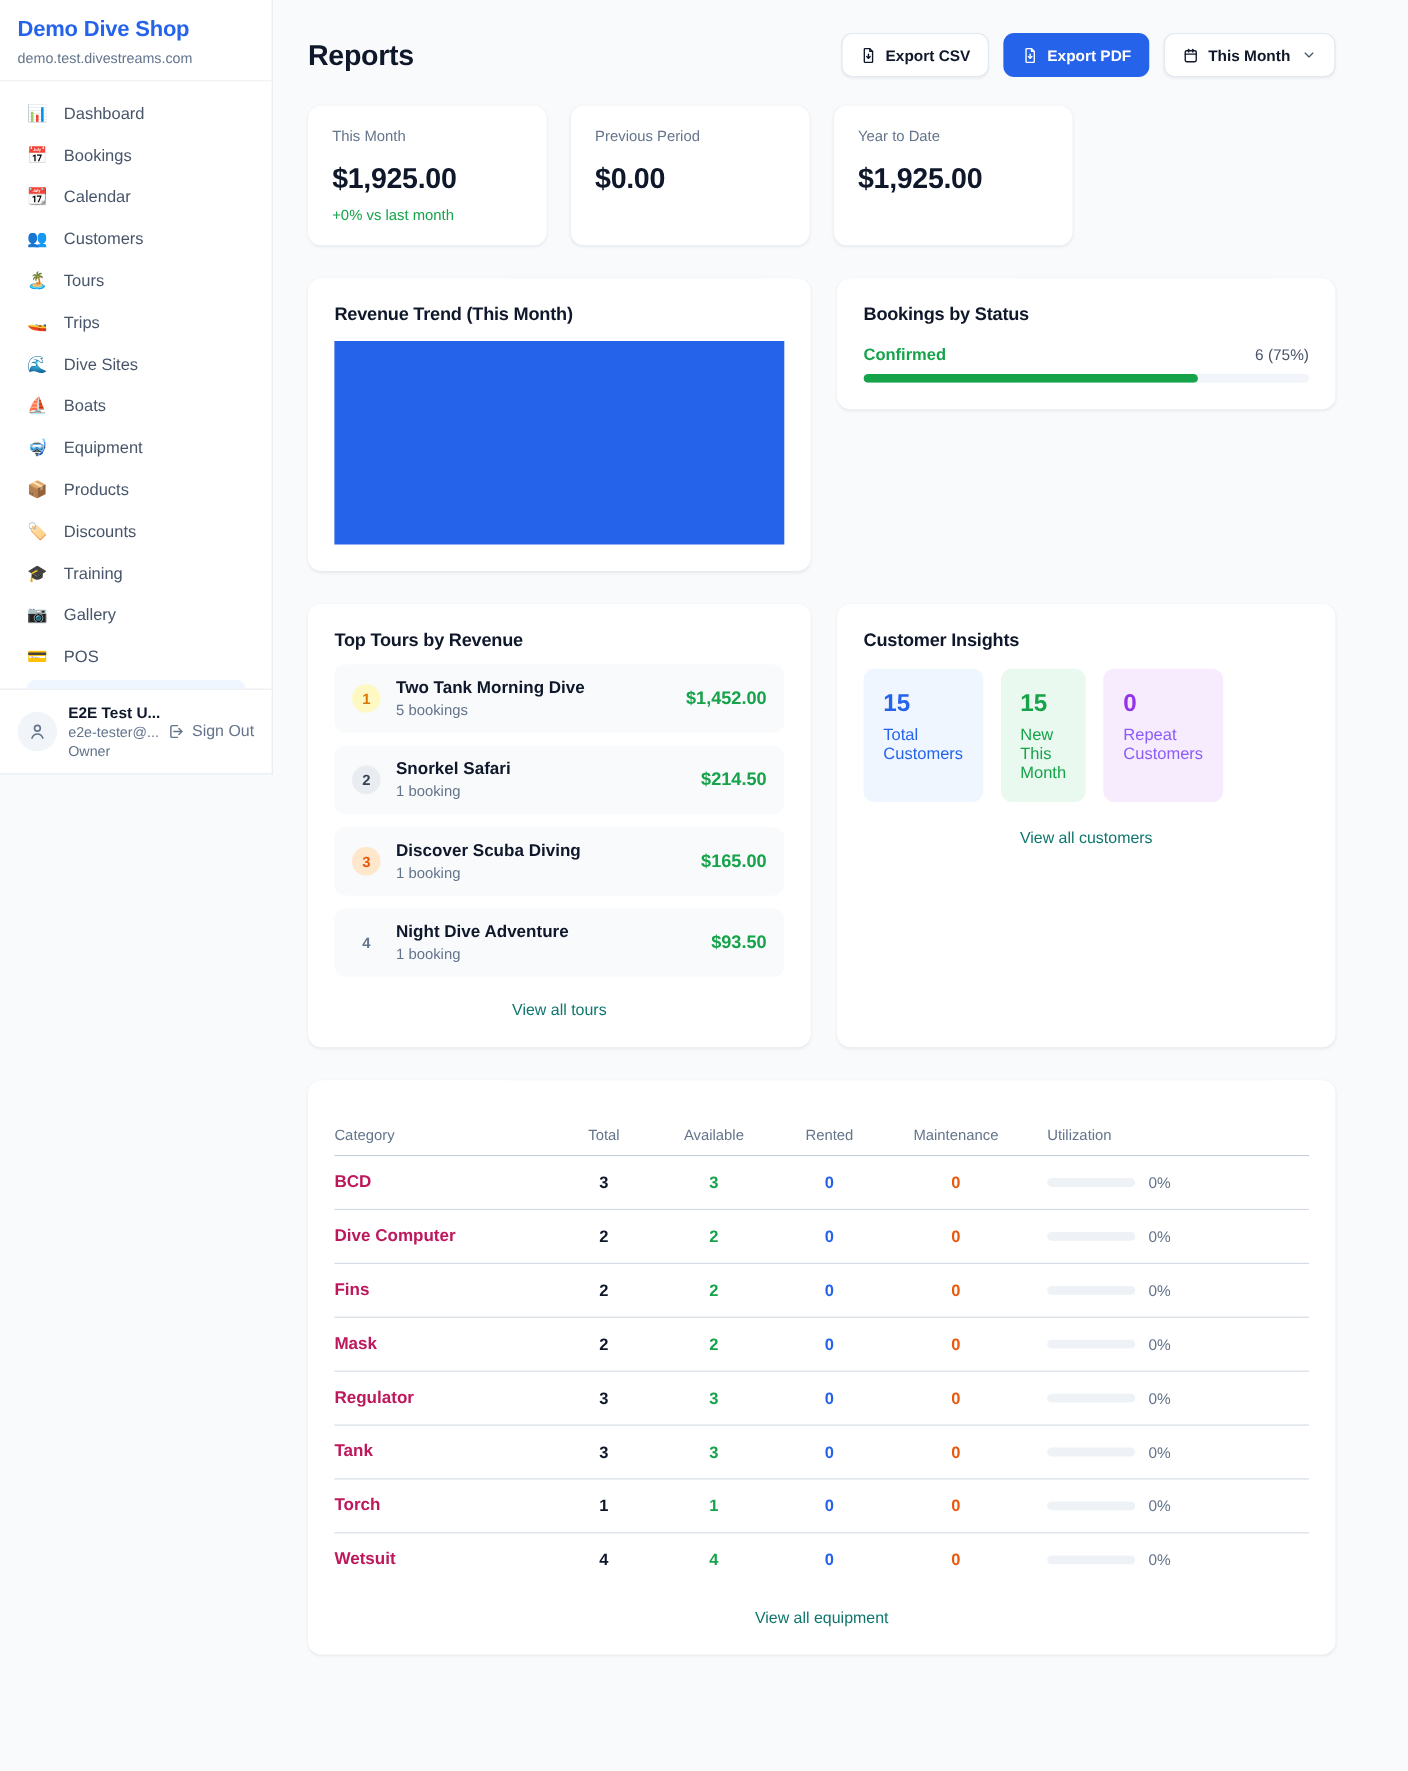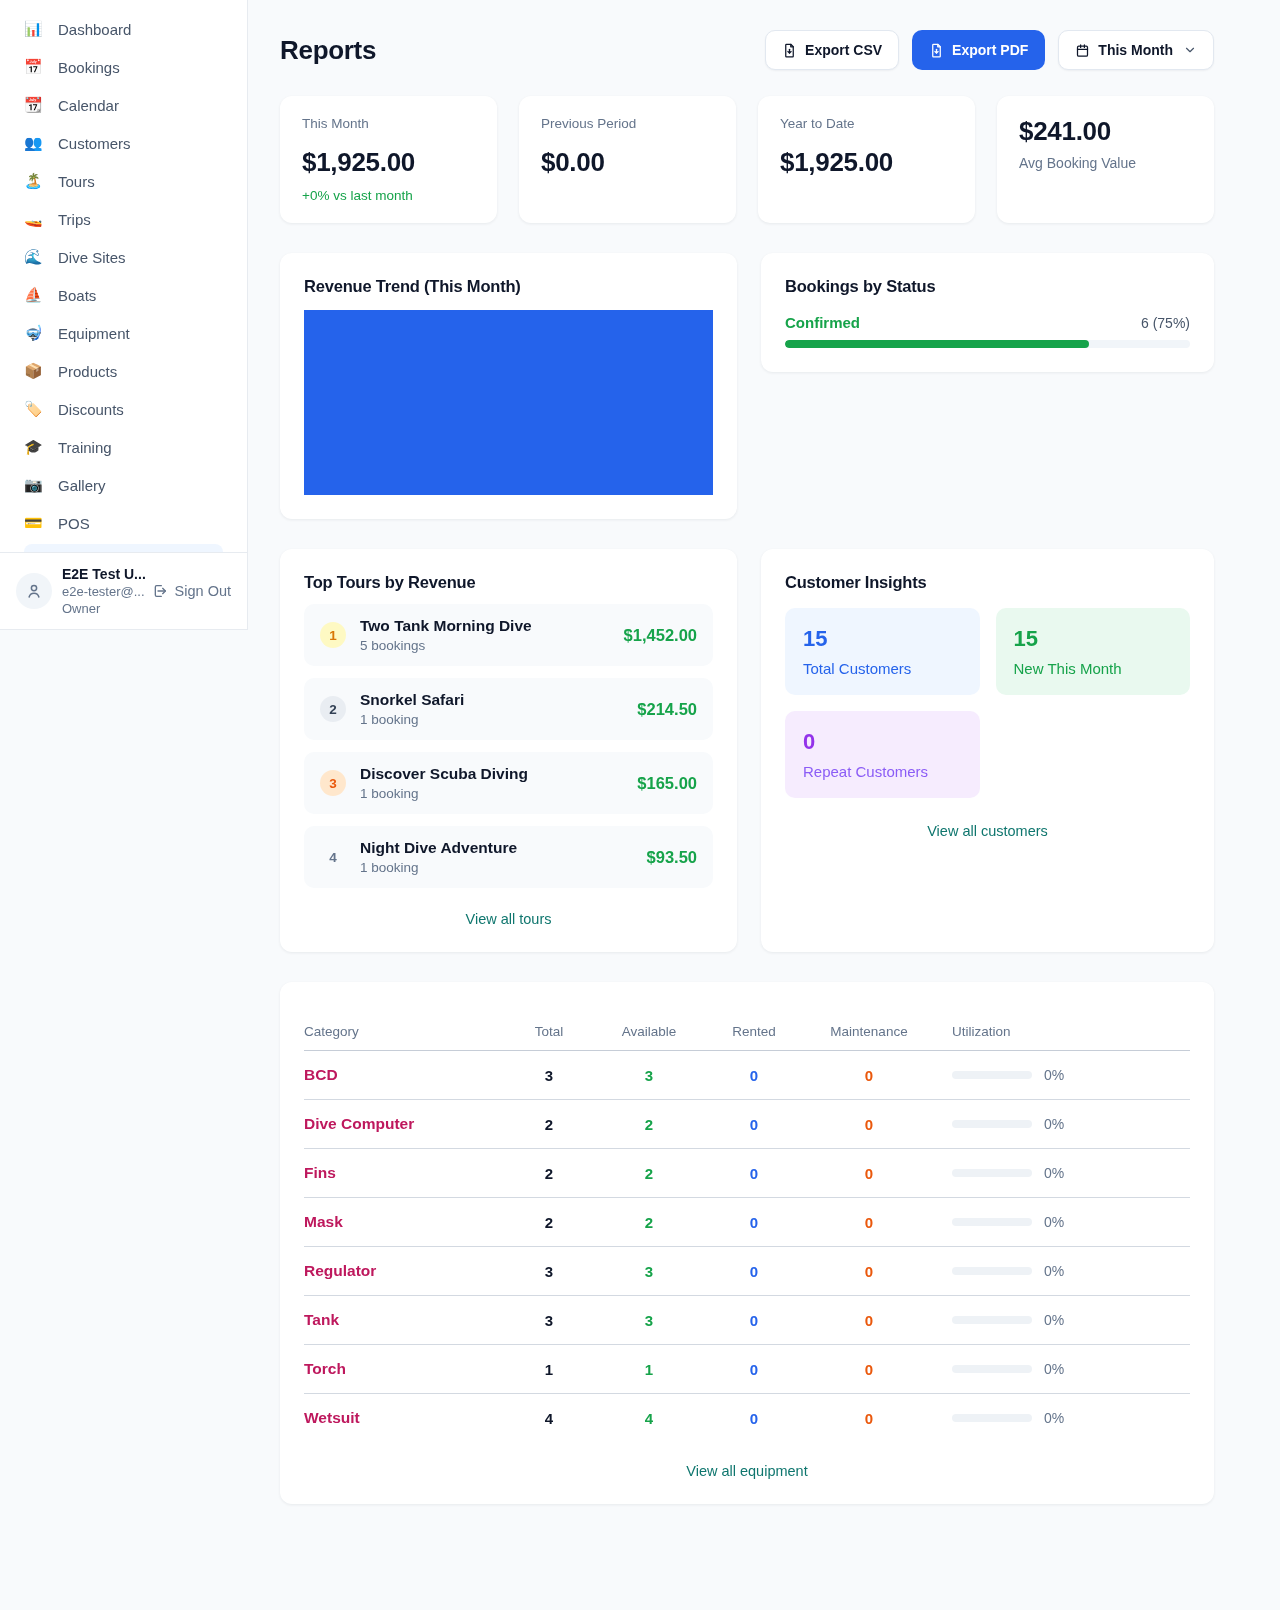--- a/index.html
+++ b/index.html
@@ -90,21 +90,21 @@
   .rank.r2 { background:#e9edf2; color:#334155; }
   .rank.r3 { background:#ffe7cc; color:#ea580c; }
   .rank.r4 { background:transparent; color:#64748b; }
   .tour-name { font-size:15.5px; font-weight:700; color:#0f172a; }
   .tour-sub { font-size:13.5px; color:#64748b; margin-top:3px; }
   .tour-price { margin-left:auto; font-size:16.5px; font-weight:700; color:#16a34a; white-space:nowrap; }
   .view-all { text-align:center; margin-top:22px; }
   .view-all a { color:#0f766e; font-size:14.5px; text-decoration:none; cursor:pointer; }
   
   .insights-card { flex:1; }
-  .tiles { display:grid; grid-template-columns:1fr 1fr; gap:16px; margin-top:16px; }
+  .tiles { display:grid; grid-template-columns:1fr 1fr 1fr 1fr; gap:16px; margin-top:16px; }
   .tile { border-radius:10px; padding:18px; }
   .tile-value { font-size:22px; font-weight:800; }
   .tile-label { font-size:15px; font-weight:500; margin-top:8px; }
   .tile.blue { background:#eff6ff; } .tile.blue .tile-value{color:#2563eb;} .tile.blue .tile-label{color:#2563eb;}
   .tile.green { background:#e9f9ef; } .tile.green .tile-value{color:#16a34a;} .tile.green .tile-label{color:#16a34a;}
   .tile.purple { background:#f6ecfe; } .tile.purple .tile-value{color:#9333ea;} .tile.purple .tile-label{color:#8b5cf6;}
   .tile.orange { background:#fde8cd; } .tile.orange .tile-value{color:#ea580c;} .tile.orange .tile-label{color:#ea580c;}
   
   .equipment-card { margin-top:30px; margin-bottom:33px; }
   .tbl { margin-top:18px; }
@@ -119,20 +119,24 @@
   .util-cell { display:flex; align-items:center; gap:12px; padding-left:18px; }
   .util-track { width:80px; height:8px; border-radius:4px; background:#eef2f6; overflow:hidden; }
   .util-fill { height:8px; background:#2563eb; border-radius:4px; }
   .util-pct { font-size:14px; color:#64748b; }
   svg { display:block; }
 </style>
 </head>
 <body>
 
 <aside class="sidebar">
+  <div class="brand">
+    <div class="brand-name">Demo Dive Shop</div>
+    <div class="brand-domain">demo.test.divestreams.com</div>
+  </div>
   <nav class="nav">
     <div class="nav-item">
         <span class="nav-icon">📊</span>
         <span>Dashboard</span>
       </div>
     <div class="nav-item">
         <span class="nav-icon">📅</span>
         <span>Bookings</span>
       </div>
     <div class="nav-item">
@@ -263,24 +267,20 @@
       <div class="stat-sub">+0% vs last month</div>
     </div>
     <div class="card stat-card">
       <div class="stat-label">Previous Period</div>
       <div class="stat-value">$0.00</div>
     </div>
     <div class="card stat-card">
       <div class="stat-label">Year to Date</div>
       <div class="stat-value">$1,925.00</div>
     </div>
-    <div class="card stat-card value-first">
-      <div class="stat-value">$241.00</div>
-      <div class="stat-label">Avg Booking Value</div>
-    </div>
   </div>
 
   <div class="row">
     <div class="card card-pad revenue-card">
       <div class="card-title">Revenue Trend (This Month)</div>
       <div class="revenue-block"></div>
     </div>
     <div class="card card-pad status-card">
       <div class="card-title">Bookings by Status</div>
       <div class="status-row">

